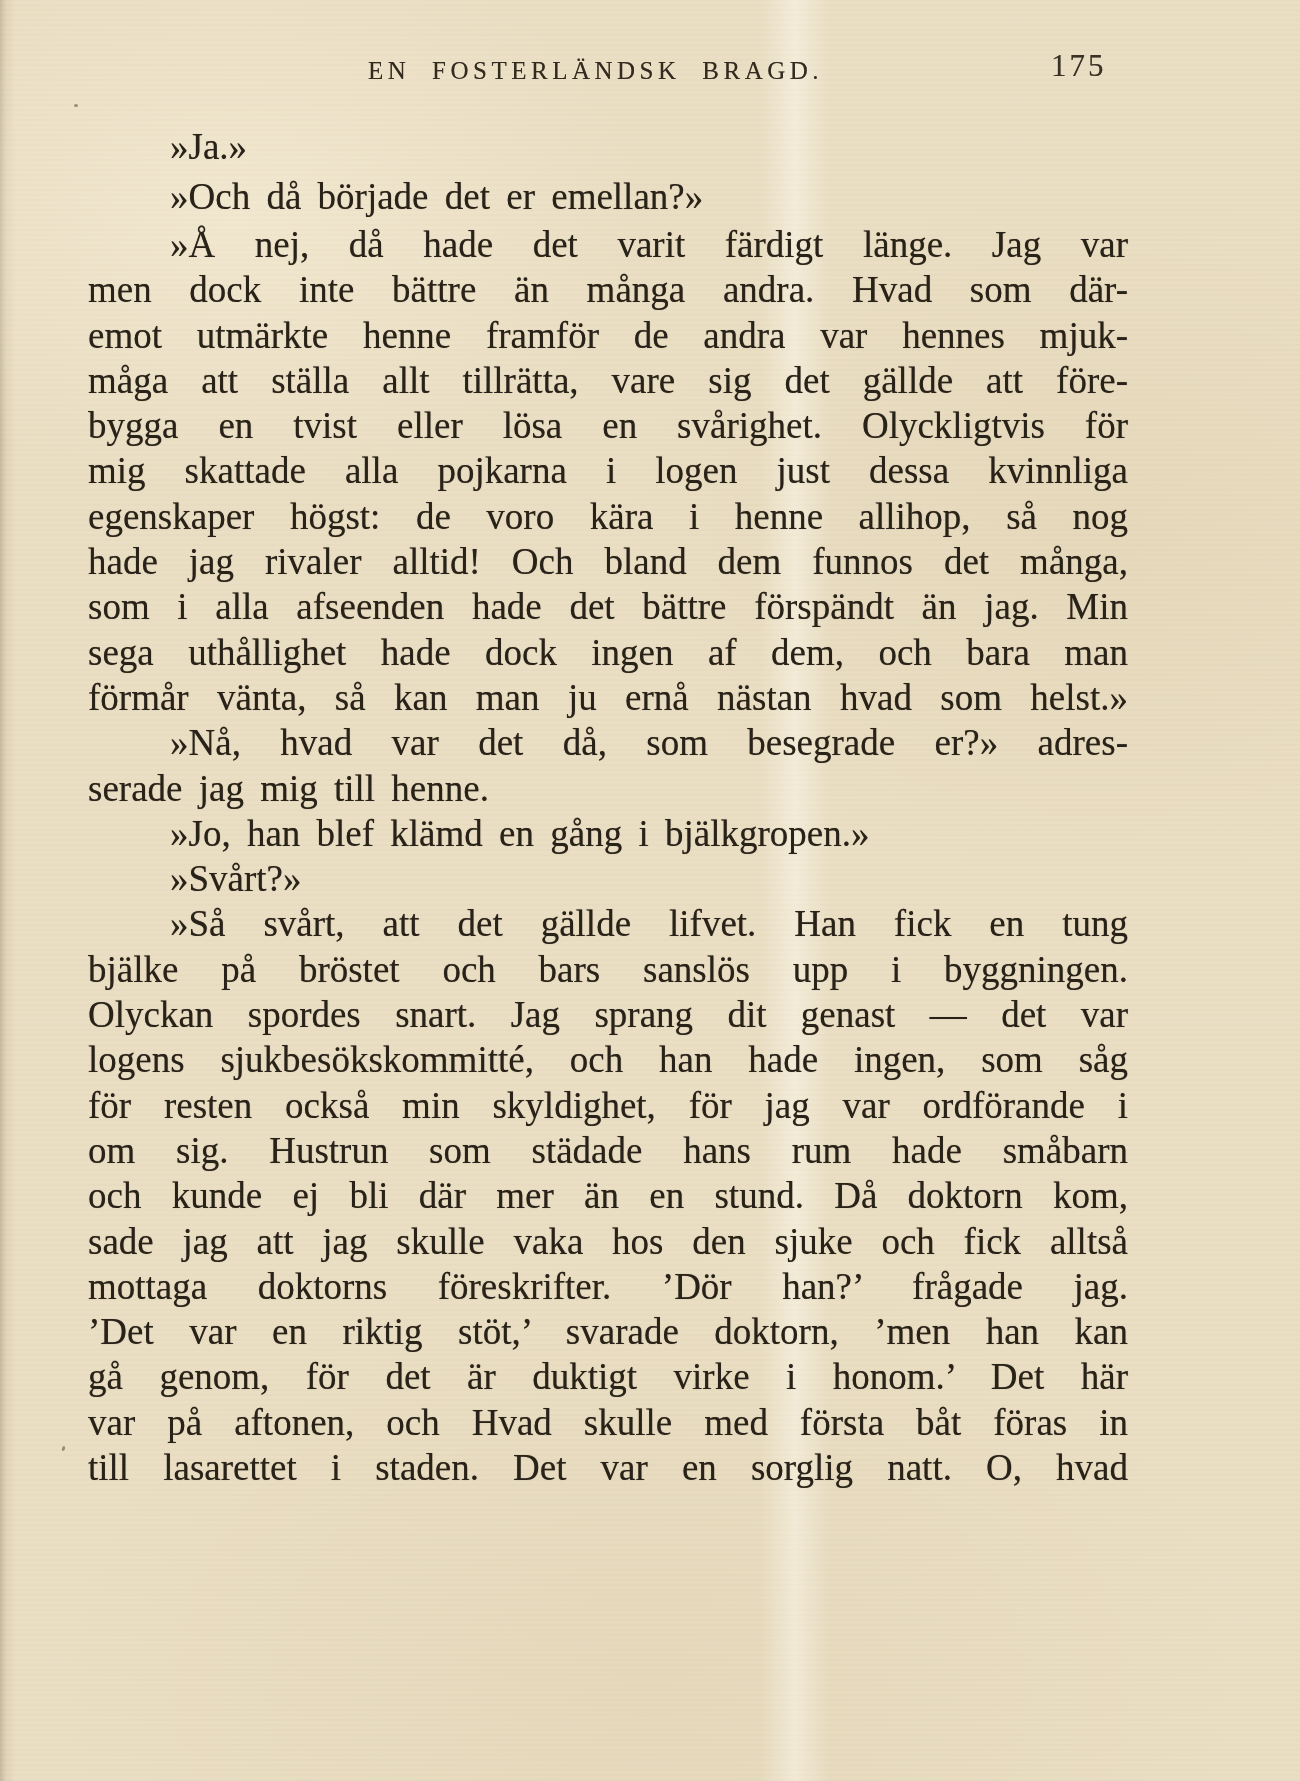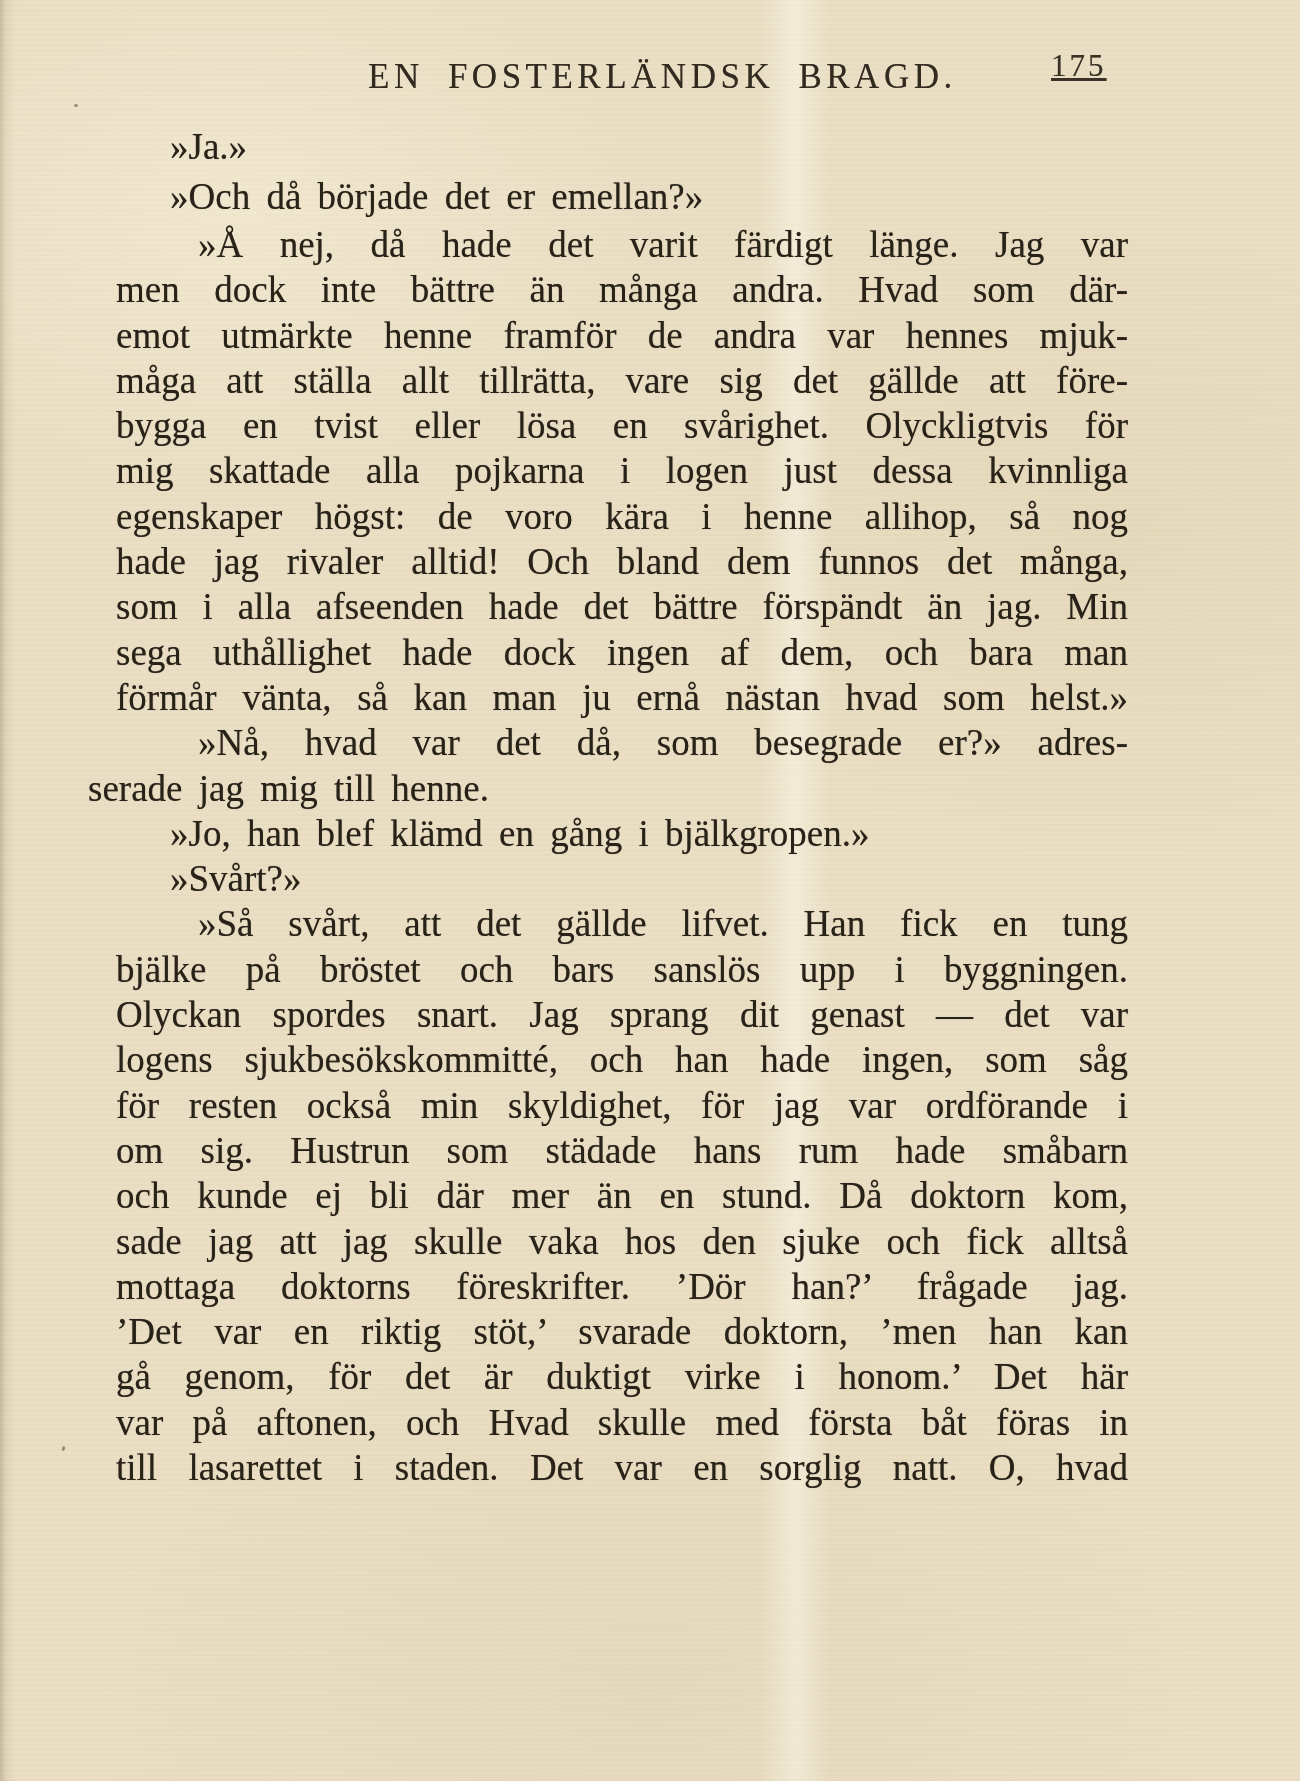--- a/index.html
+++ b/index.html
@@ -23,37 +23,36 @@
       
       linear-gradient(90deg, rgba(120,100,72,0.30) 0px, rgba(150,130,100,0.12) 6px, rgba(150,130,100,0) 16px),
       
       repeating-linear-gradient(0deg, rgba(120,100,70,0.022) 0 2px, rgba(255,250,235,0.025) 2px 5px);
   }
 
   .header-title {
     position: absolute;
     left: 368px;
     top: 57px;
-    font-size: 35px;
+    font-size: 25px;
     letter-spacing: 4.5px;
     word-spacing: 11px;
     color: #332b20;
     white-space: nowrap;
     text-shadow: 0 0 0.5px rgba(51,43,32,0.55);
     text-align: center;
   }
   .page-number {
     position: absolute;
     left: 1051px;
     top: 48px;
     font-size: 31px;
     letter-spacing: 3px;
     color: #3a3226;
     text-shadow: 0 0 0.5px rgba(51,43,32,0.5);
-    text-decoration: underline;
   }
 
   .text-block {
     position: absolute;
     left: 88px;
     top: 122px;
     width: 1040px;
     color: #292218;
     font-size: 37px;
     text-shadow: 0 0 0.7px rgba(41,34,24,0.55);
@@ -67,21 +66,20 @@
   .line.lead {          
     height: 50px;
     line-height: 50px;
   }
   .line.j {             
     white-space: normal;
     text-align: justify;
     text-align-last: justify;
     text-justify: inter-word;
     word-spacing: 2px;
-    margin-left: 28px;
   }
   .line.nj {            
     word-spacing: 7px;
   }
   .line.indent {
     text-indent: 82px;
   }
 
   .speck {
     position: absolute;

